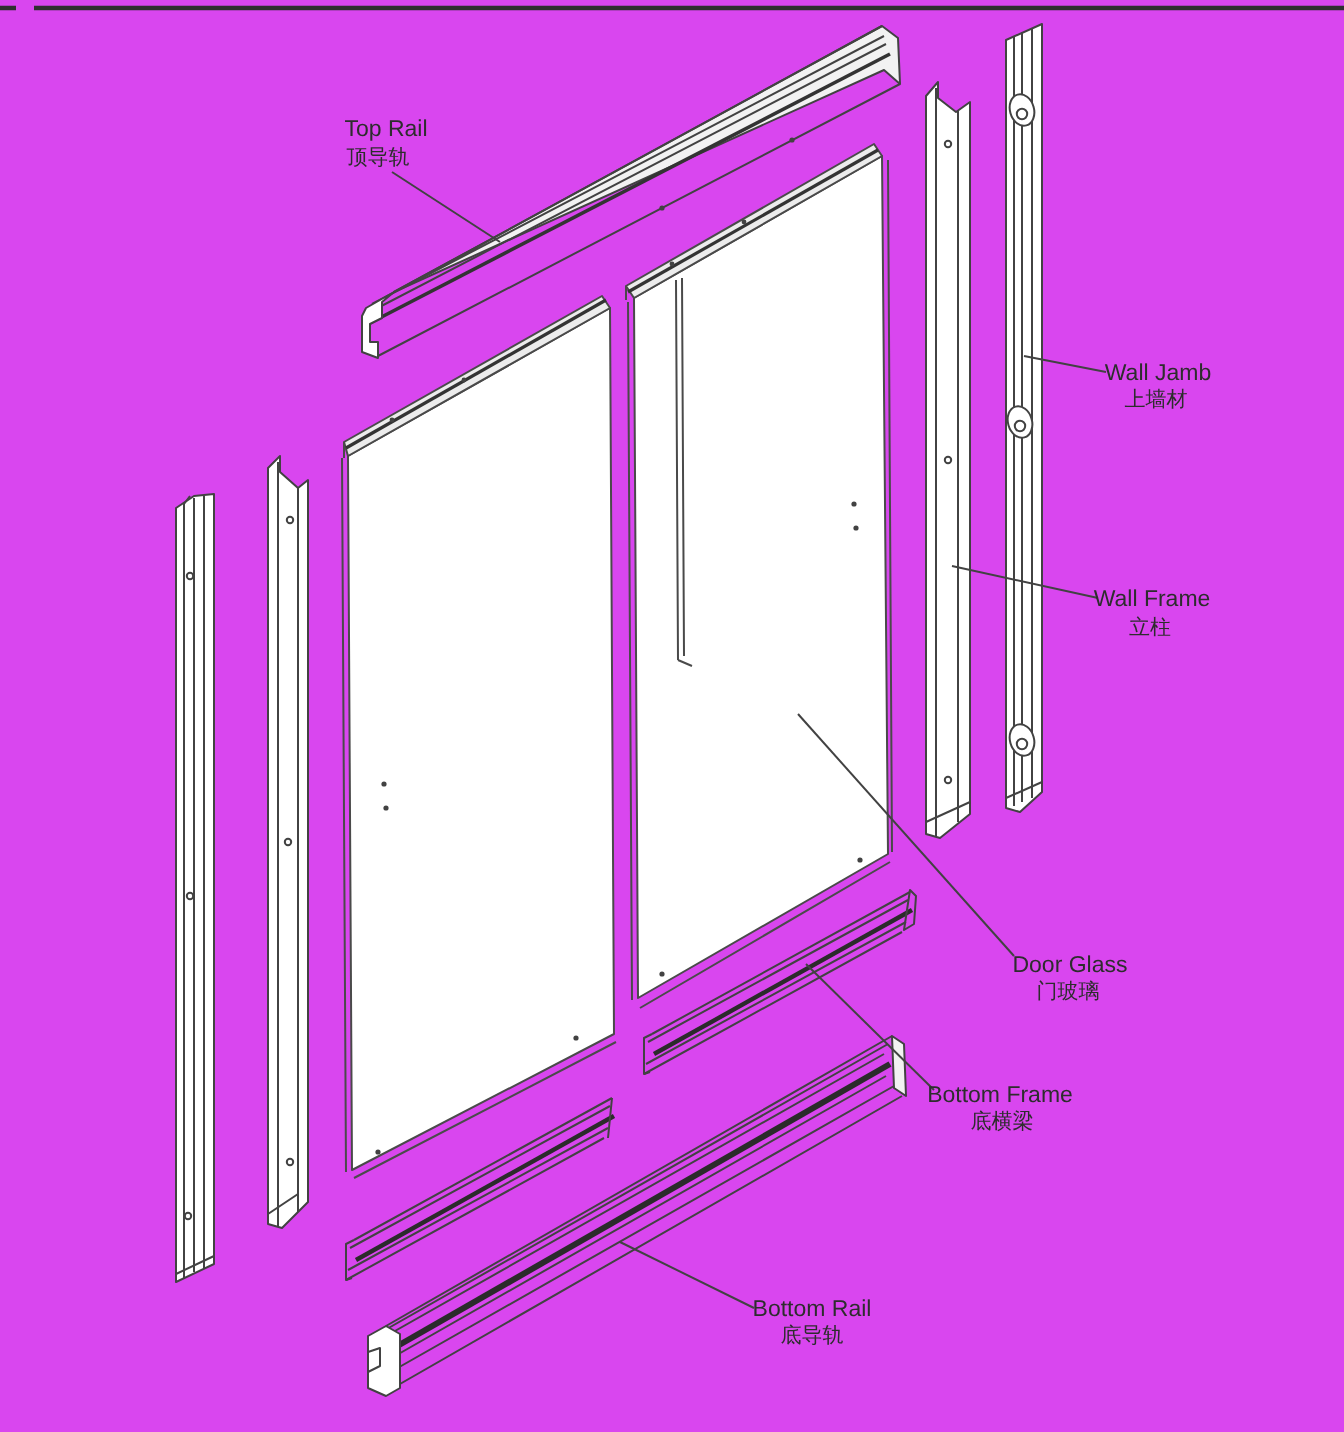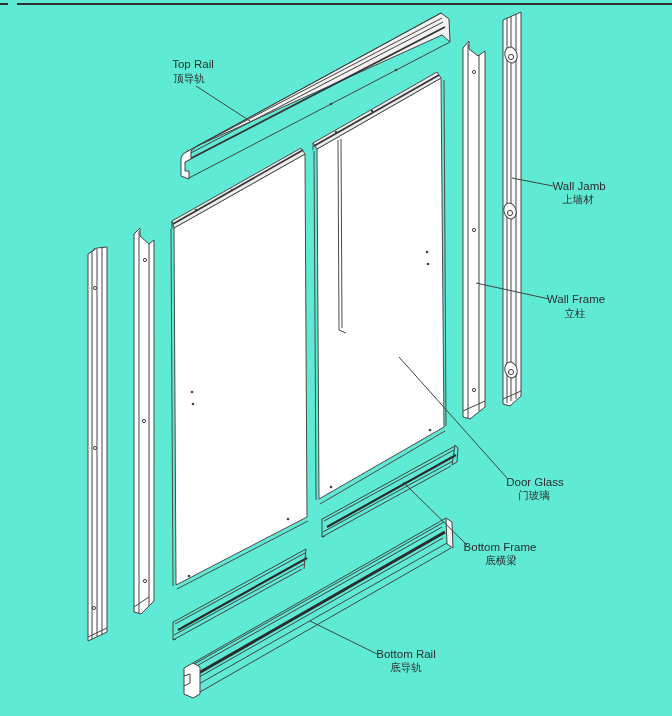--- a/index.html
+++ b/index.html
@@ -1,19 +1,19 @@
 <!DOCTYPE html>
 <html><head>
 <meta charset="utf-8">
 <style>
   html,body{margin:0;padding:0;background:#ffffff;}
   .stage{
     position:relative;
     width:672px;height:716px;
-    background:#5eead4;
+    background:#d946ef;
     font-family:"Liberation Sans", sans-serif;
     overflow:hidden;
   }
   svg{display:block;}
   text{
     font-family:"Liberation Sans","DejaVu Sans",sans-serif;
     fill:#2d2d2d;
   }
   .lbl-en{font-size:11.5px;}
   .lbl-zh{font-size:10.5px;}

